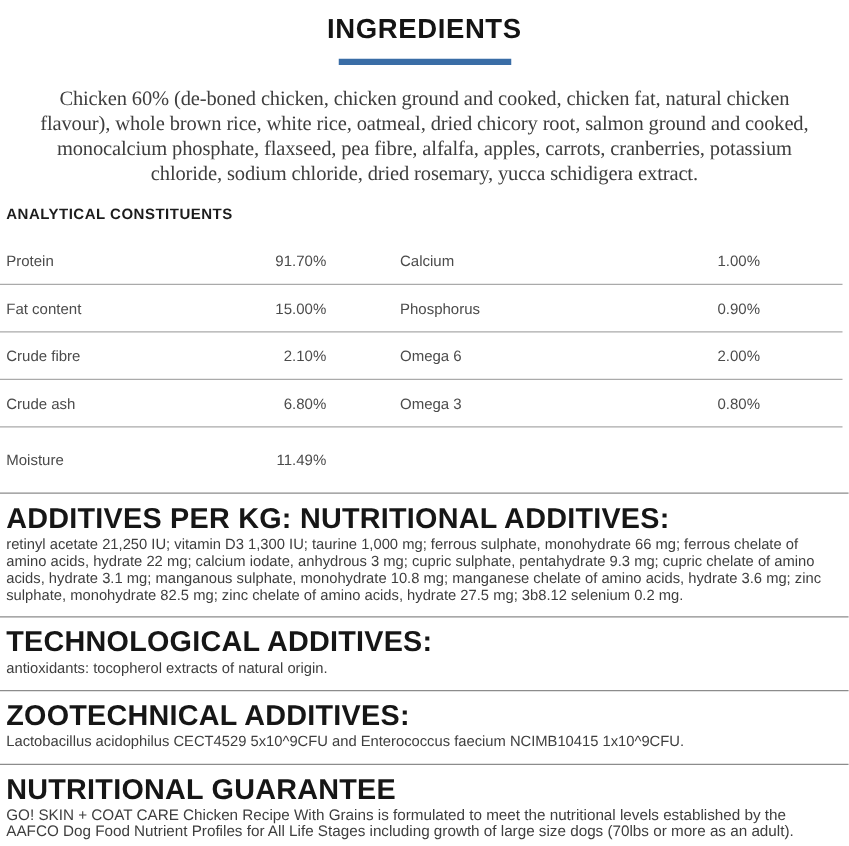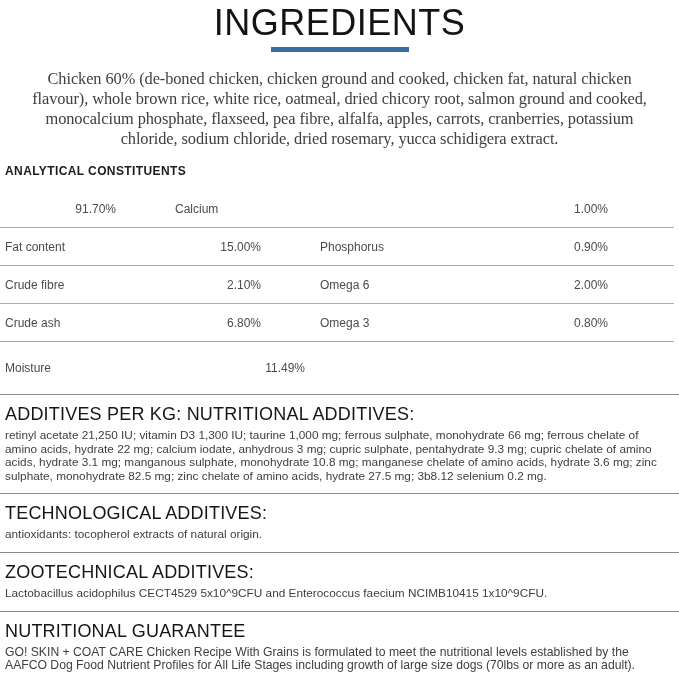--- a/index.html
+++ b/index.html
@@ -9,23 +9,23 @@
     background: #ffffff;
     font-family: "Liberation Sans", sans-serif;
     color: #3f3f3f;
     overflow: hidden;
   }
   .page { width: 679px; height: 677px; }
 
   .title {
     margin: 7px 0 0;
     text-align: center;
-    font-size: 36px;
+    font-size: 22px;
     line-height: 32px;
-    font-weight: normal;
+    font-weight: bold;
     letter-spacing: 0.5px;
     color: #141414;
   }
   .accent-bar {
     width: 138px; height: 5px;
     margin: 8px auto 0;
     background: #3a6da6;
   }
   .ingredients {
     margin: 17px 26px 0;
@@ -51,35 +51,35 @@
     width: 674px;
     font-size: 12px;
     color: #4b4b4b;
   }
   .row {
     display: flex;
     align-items: center;
     height: 38px;
     border-bottom: 1px solid #aaaaaa;
   }
-  .row:last-child { height: 52px; border-bottom: none; gap: 44px; }
+  .row:last-child { height: 52px; border-bottom: none; }
   .cell-l1 { flex: 0 0 145px; padding-left: 5px; }
   .cell-v1 { flex: 0 0 116px; text-align: right; }
   .cell-l2 { flex: 1 1 auto; padding-left: 59px; }
   .cell-v2 { flex: 0 0 186px; text-align: right; padding-right: 66px; }
 
   .section {
     border-top: 1px solid #8c8c8c;
     padding: 9px 14px 10px 5px;
   }
   .section-heading {
     margin: 0 0 5px;
-    font-size: 18px;
+    font-size: 23px;
     line-height: 20px;
-    font-weight: normal;
+    font-weight: bold;
     letter-spacing: 0.2px;
     color: #161616;
   }
   .section-body {
     margin: 0;
     font-size: 11.8px;
     line-height: 13.6px;
     color: #3e3e3e;
   }
   .section.guarantee .section-body {
@@ -94,20 +94,21 @@
 
   <h1 class="title">INGREDIENTS</h1>
   <div class="accent-bar" style="background: rgb(58, 109, 166);"></div>
 
   <p class="ingredients">Chicken 60% (de-boned chicken, chicken ground and cooked, chicken fat, natural chicken flavour), whole brown rice, white rice, oatmeal, dried chicory root, salmon ground and cooked, monocalcium phosphate, flaxseed, pea fibre, alfalfa, apples, carrots, cranberries, potassium chloride, sodium chloride, dried rosemary, yucca schidigera extract.</p>
 
   <h2 class="analytical-heading">ANALYTICAL CONSTITUENTS</h2>
 
   <div class="table">
     <div class="row">
+      <span class="cell-l1">Protein</span>
       <span class="cell-v1">91.70%</span>
       <span class="cell-l2">Calcium</span>
       <span class="cell-v2">1.00%</span>
     </div>
     <div class="row">
       <span class="cell-l1">Fat content</span>
       <span class="cell-v1">15.00%</span>
       <span class="cell-l2">Phosphorus</span>
       <span class="cell-v2">0.90%</span>
     </div>

